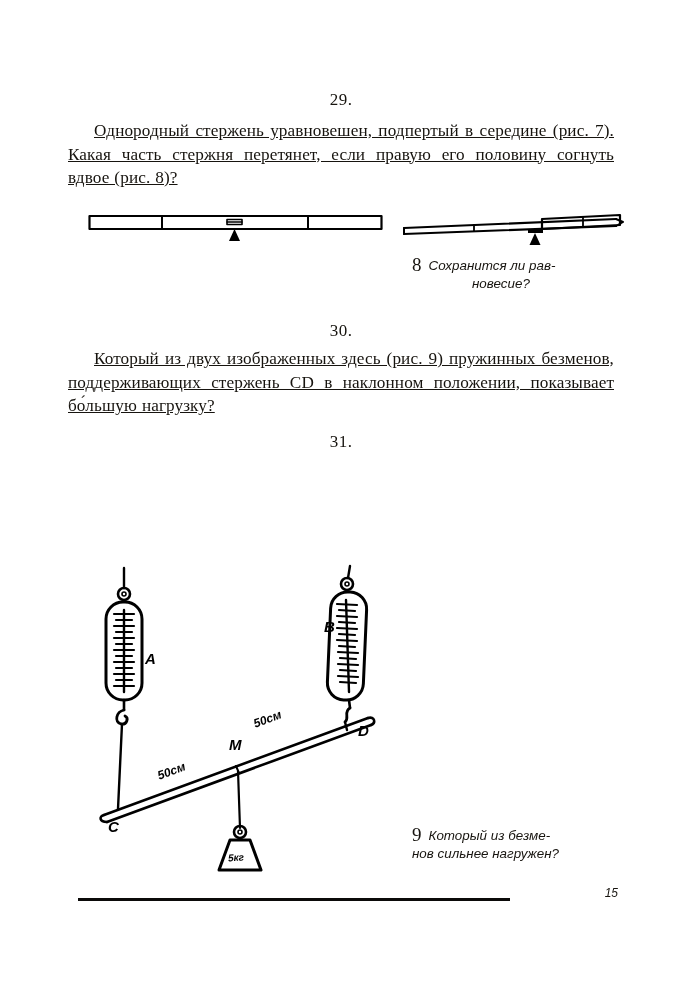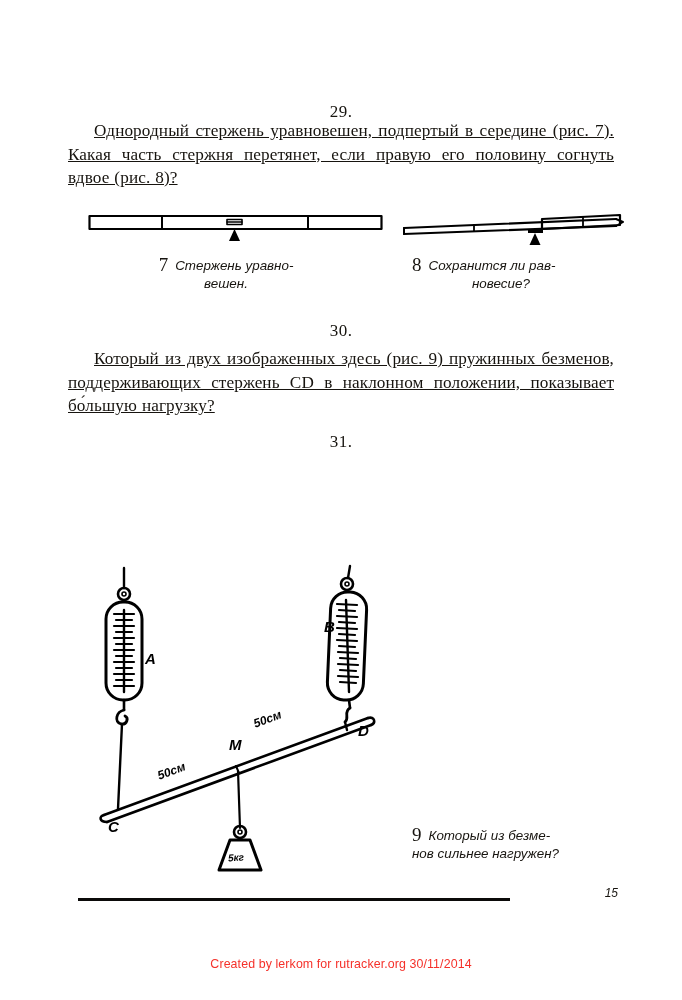--- a/index.html
+++ b/index.html
@@ -131,39 +131,35 @@
     font-weight: bold;
     font-size: 10px;
     color: #000;
   }
 </style>
 </head>
 <body>
 
 <div class="page">
 
-  <div class="prob-num" style="top:90px;margin-top:12px;">29.</div>
+  <div class="prob-num" style="top:90px;">29.</div>
   <div class="prob-body" style="top:119px;">Однородный стержень уравновешен, подпертый в середине (рис. 7). Какая часть стержня перетянет, если правую его половину согнуть вдвое (рис. 8)?</div>
 
   <div class="ink" style="left:88px; top:214px;">
     <svg width="296" height="36" viewBox="0 0 296 36">
 
       <rect class="stroke" x="1.5" y="2" width="292" height="13" stroke-width="2.2"></rect>
       <line class="stroke" x1="74" y1="2" x2="74" y2="15" stroke-width="2"></line>
       <line class="stroke" x1="220" y1="2" x2="220" y2="15" stroke-width="2"></line>
 
       <rect class="stroke" x="139" y="5.5" width="15" height="5" stroke-width="1.6"></rect>
       <line class="stroke" x1="139" y1="8" x2="154" y2="8" stroke-width="1.4"></line>
 
       <path class="fillblk" d="M146.5 15 L141 27 L152 27 Z"></path>
     </svg>
-  </div>
-  <div class="fig-cap cap-center" style="left:110px; top:256px; width:232px;">
-    <span class="fnum">7</span><span>Стержень    уравно-</span><br>
-    <span>вешен.</span>
   </div>
 
   <div class="ink" style="left:402px; top:210px;">
     <svg width="228" height="40" viewBox="0 0 228 40">
 
       <path class="stroke" d="M2 18 L214 9" stroke-width="2.2"></path>
       <path class="stroke" d="M2 24 L214 16" stroke-width="2.2"></path>
       <path class="stroke" d="M2 18 L2 24" stroke-width="2"></path>
       <line class="stroke" x1="72" y1="21" x2="72" y2="15" stroke-width="1.8"></line>
 
@@ -278,15 +274,14 @@
   <div class="dim-lbl" style="left:253px; top:712px; transform:rotate(-20deg);">50см</div>
   <div class="wt-lbl" style="left:228px; top:852px; transform:rotate(-3deg);">5кг</div>
 
   <div class="fig-cap" style="left:412px; top:792px; width:236px;margin-top:34px;">
     <span class="fnum">9</span><span>Который  из  безме-</span><br>
     <span>нов сильнее нагружен?</span>
   </div>
 
   <div class="foot-rule"></div>
   <div class="page-no">15</div>
-  <div class="watermark">Created by lerkom for rutracker.org 30/11/2014</div>
 
 </div>
 
 </body></html>

